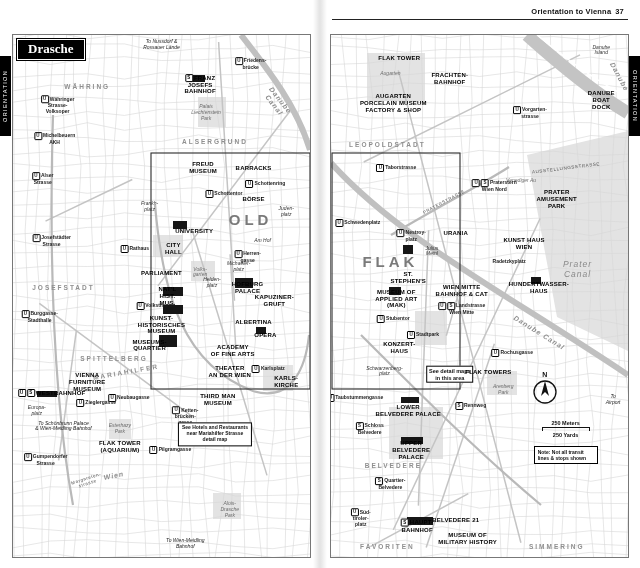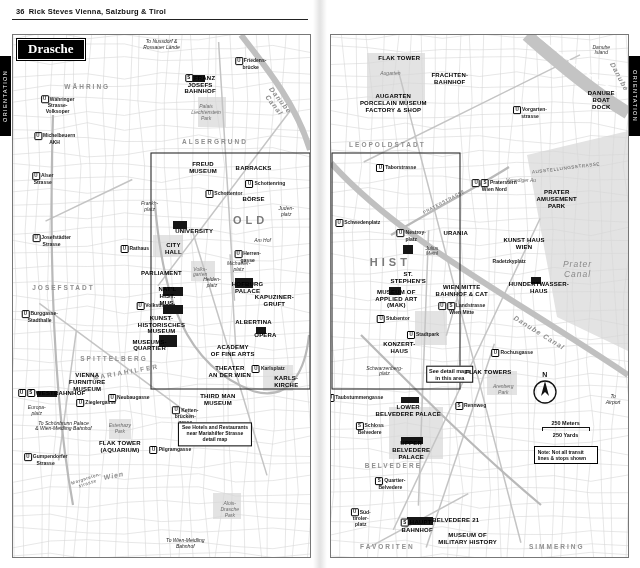--- a/index.html
+++ b/index.html
@@ -27,21 +27,21 @@
   .streets .bld{fill:#161616;stroke:none;}
   .streets .canal{stroke:#c0c0c0;stroke-width:6;fill:none;}
   .streets .river{stroke:#c4c4c4;stroke-width:13;fill:none;}
   .streets .riverline{stroke:#fff;stroke-width:1.5;fill:none;}
   .streets .box{fill:none;stroke:#2b2b2b;stroke-width:1.1;}
   .labels{position:absolute;left:0;top:0;right:0;bottom:0;}
   .lbl{position:absolute;transform:translate(-50%,-50%);text-align:center;white-space:pre-line;
        line-height:1.15;pointer-events:none;}
   .poi{font-size:6px;font-weight:bold;letter-spacing:.2px;color:#000;}
   .district{font-size:6.5px;letter-spacing:2px;color:#8f8f8f;font-weight:bold;}
-  .big{font-size:11px;letter-spacing:4px;color:#7a7a7a;font-weight:bold;}
+  .big{font-size:15px;letter-spacing:4px;color:#7a7a7a;font-weight:bold;}
   .stop{font-size:5px;font-weight:bold;color:#1c1c1c;}
   .pl{font-size:5px;font-style:italic;color:#333;}
   .parkl{font-size:5px;font-style:italic;color:#6b6b6b;}
   .parklg{font-size:8.5px;font-style:italic;color:#8a8a8a;letter-spacing:1px;}
   .water{font-size:7px;font-style:italic;font-weight:bold;color:#8d8d8d;letter-spacing:1px;}
   .dir{font-size:5px;font-style:italic;color:#222;}
   .street{font-size:4.5px;letter-spacing:.6px;color:#555;}
   .note{font-size:5px;font-weight:bold;border:1px solid #000;background:#fff;padding:2px 3px;}
   .notep{font-size:5.5px;font-weight:bold;border:1px solid #000;background:#fff;padding:1px 2px;}
   .mk{display:inline-block;width:6px;height:6px;line-height:6px;border:1px solid #000;border-radius:1px;
@@ -54,21 +54,20 @@
   .scale-bar{width:46px;height:3px;border-top:1px solid #111;border-left:1px solid #111;border-right:1px solid #111;margin:1px auto;}
   .map-note{position:absolute;left:79%;top:80.5%;transform:translate(-50%,-50%);font-size:5px;font-weight:bold;
             border:1px solid #000;background:#fff;padding:2px 3px;text-align:left;white-space:pre-line;width:56px;}
 </style>
 </head>
 <body>
 
 <div class="spread">
 
   <div class="page page-left">
-    <div class="page-header"><span class="pgnum">36</span><span class="pgtitle">Rick Steves Vienna, Salzburg &amp; Tirol</span></div>
     <div class="tab tab-l">ORIENTATION</div>
     <div class="map map-left-box">
       <svg id="streets-left" class="streets" width="297" height="522" viewBox="0 0 297 522">
           <rect x="185" y="62" width="28" height="30" class="park"></rect>
           <rect x="140" y="200" width="30" height="22" class="park"></rect>
           <rect x="178" y="226" width="24" height="20" class="park"></rect>
           <rect x="96" y="384" width="22" height="20" class="park"></rect>
           <rect x="250" y="330" width="30" height="26" class="park"></rect>
           <rect x="200" y="458" width="28" height="26" class="park"></rect>
           <path d="M0.1,0 L0.3,65.3 L1.1,130.5 L0.9,195.8 L3.5,261.0 L0.4,326.3 L-4.2,391.5 L0.3,456.8 L1.1,522.0"></path>
@@ -264,20 +263,21 @@
 Drasche
 Park</div>
           <div class="lbl dir" style="left: 58%; top: 97.5%;">To Wien-Meidling
 Bahnhof</div>
         </div>
       <div class="map-title">Drasche</div>
     </div>
   </div>
 
   <div class="page page-right">
+    <div class="page-header hdr-right"><span class="pgtitle">Orientation to Vienna</span><span class="pgnum">37</span></div>
     <div class="tab tab-r">ORIENTATION</div>
     <div class="map map-right-box">
       <svg id="streets-right" class="streets" width="297" height="522" viewBox="0 0 297 522">
           <rect x="36" y="18" width="58" height="48" class="park"></rect>
           <path class="park" d="M196 120 L297 96 L297 316 L226 282 Z"></path>
           <rect x="84" y="276" width="32" height="34" class="park"></rect>
           <rect x="58" y="372" width="54" height="52" class="park"></rect>
           <rect x="156" y="336" width="30" height="24" class="park"></rect>
           <path d="M-0.6,0 L-4.6,65.3 L2.0,130.5 L-0.1,195.8 L-3.8,261.0 L3.3,326.3 L3.8,391.5 L2.8,456.8 L-4.4,522.0"></path>
           <path d="M10.4,0 L17.0,65.3 L13.8,130.5 L12.9,195.8 L14.8,261.0 L12.1,326.3 L8.4,391.5 L9.2,456.8 L8.7,522.0"></path>
@@ -386,21 +386,21 @@
 Wien Nord</div>
           <div class="lbl poi" style="left: 76%; top: 31.5%;">PRATER
 AMUSEMENT
 PARK</div>
           <div class="lbl street" style="left: 79%; top: 25.5%; transform: translate(-50%, -50%) rotate(-7deg);">AUSSTELLUNGSSTRASSE</div>
           <div class="lbl street" style="left: 38%; top: 32%; transform: translate(-50%, -50%) rotate(-28deg);">PRATERSTRASSE</div>
           <div class="lbl stop" style="left: 27%; top: 38.5%;"><span class="mk">U</span>Nestroy-
 platz</div>
           <div class="lbl stop" style="left: 9%; top: 36%;"><span class="mk">U</span>Schwedenplatz</div>
           <div class="lbl poi" style="left: 42%; top: 38%;">URANIA</div>
-          <div class="lbl big" style="left: 20%; top: 43.5%;">HIST</div>
+          <div class="lbl big" style="left: 20%; top: 43.5%;">FLAK</div>
           <div class="lbl pl" style="left: 34%; top: 41.5%;">Julius
 Meinl</div>
           <div class="lbl poi" style="left: 65%; top: 40%;">KUNST HAUS
 WIEN</div>
           <div class="lbl stop" style="left: 60%; top: 43.5%;">Radetzkyplatz</div>
           <div class="lbl parklg" style="left: 83%; top: 45%;">Prater
 Canal</div>
           <div class="lbl poi" style="left: 26%; top: 46.5%;">ST.
 STEPHEN'S</div>
           <div class="lbl poi" style="left: 70%; top: 48.5%;">HUNDERTWASSER-

